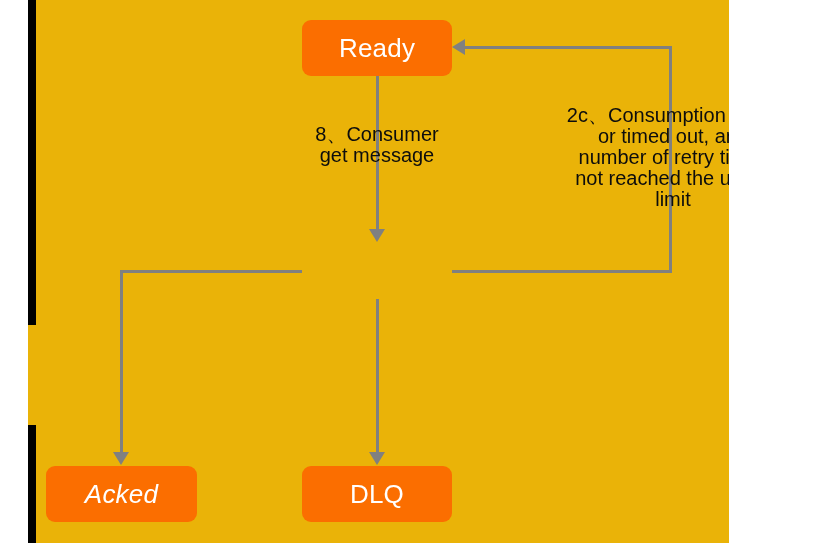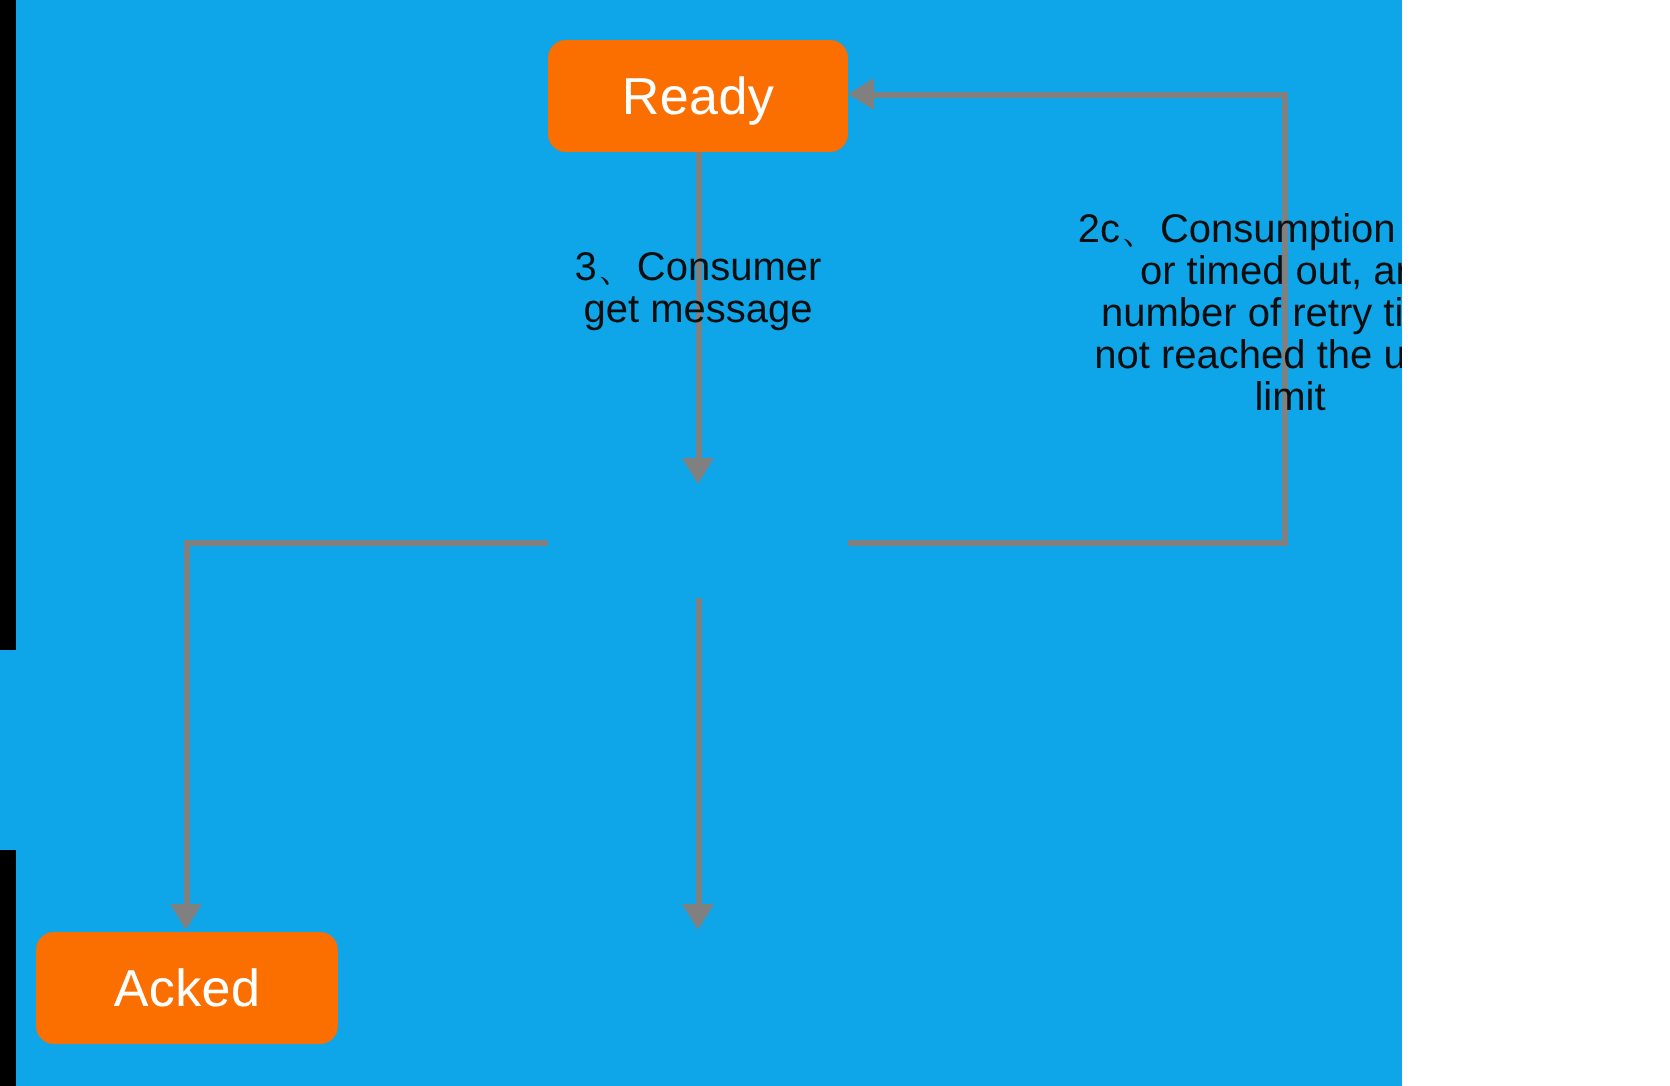--- a/index.html
+++ b/index.html
@@ -5,23 +5,24 @@
 <style>
   html, body {
     margin: 0;
     padding: 0;
     background: #ffffff;
   }
   #canvas {
     position: relative;
     width: 701px;
     height: 543px;
-    background: #0ea5e9;
+    background: #eab308;
     overflow: hidden;
     font-family: "Liberation Sans", sans-serif;
+    margin-left: 28px;
   }
   
   .edge-strip {
     position: absolute;
     background: #000000;
   }
   .node {
     position: absolute;
     background: #FB6E00;
     border-radius: 9px;
@@ -89,26 +90,29 @@
   <div class="arrow down" style="left:85px; top:452px;"></div>
 
   <div class="conn v" style="left:348px; top:299px; height:155px;"></div>
   <div class="arrow down" style="left:341px; top:452px;"></div>
 
   <div class="node" id="node-ready" style="left:274px; top:20px; width:150px; height:56px;">
     <span>Ready</span>
   </div>
 
 
-  <div class="node" id="node-acked" style="left:18px; top:466px; width:151px; height:56px;">
+  <div class="node" id="node-acked" style="left:18px; top:466px; width:151px; height:56px;font-style:italic;">
     <span>Acked</span>
   </div>
 
+  <div class="node" id="node-dlq" style="left:274px; top:466px; width:150px; height:56px;">
+    <span>DLQ</span>
+  </div>
 
-  <div class="edge-label" id="label-consumer">3、Consumer
+  <div class="edge-label" id="label-consumer">8、Consumer
 get message</div>
 
   <div class="edge-label" id="label-retry">2c、Consumption failed
 or timed out, and
 number of retry times
 not reached the upper
 limit</div>
 
 
 

